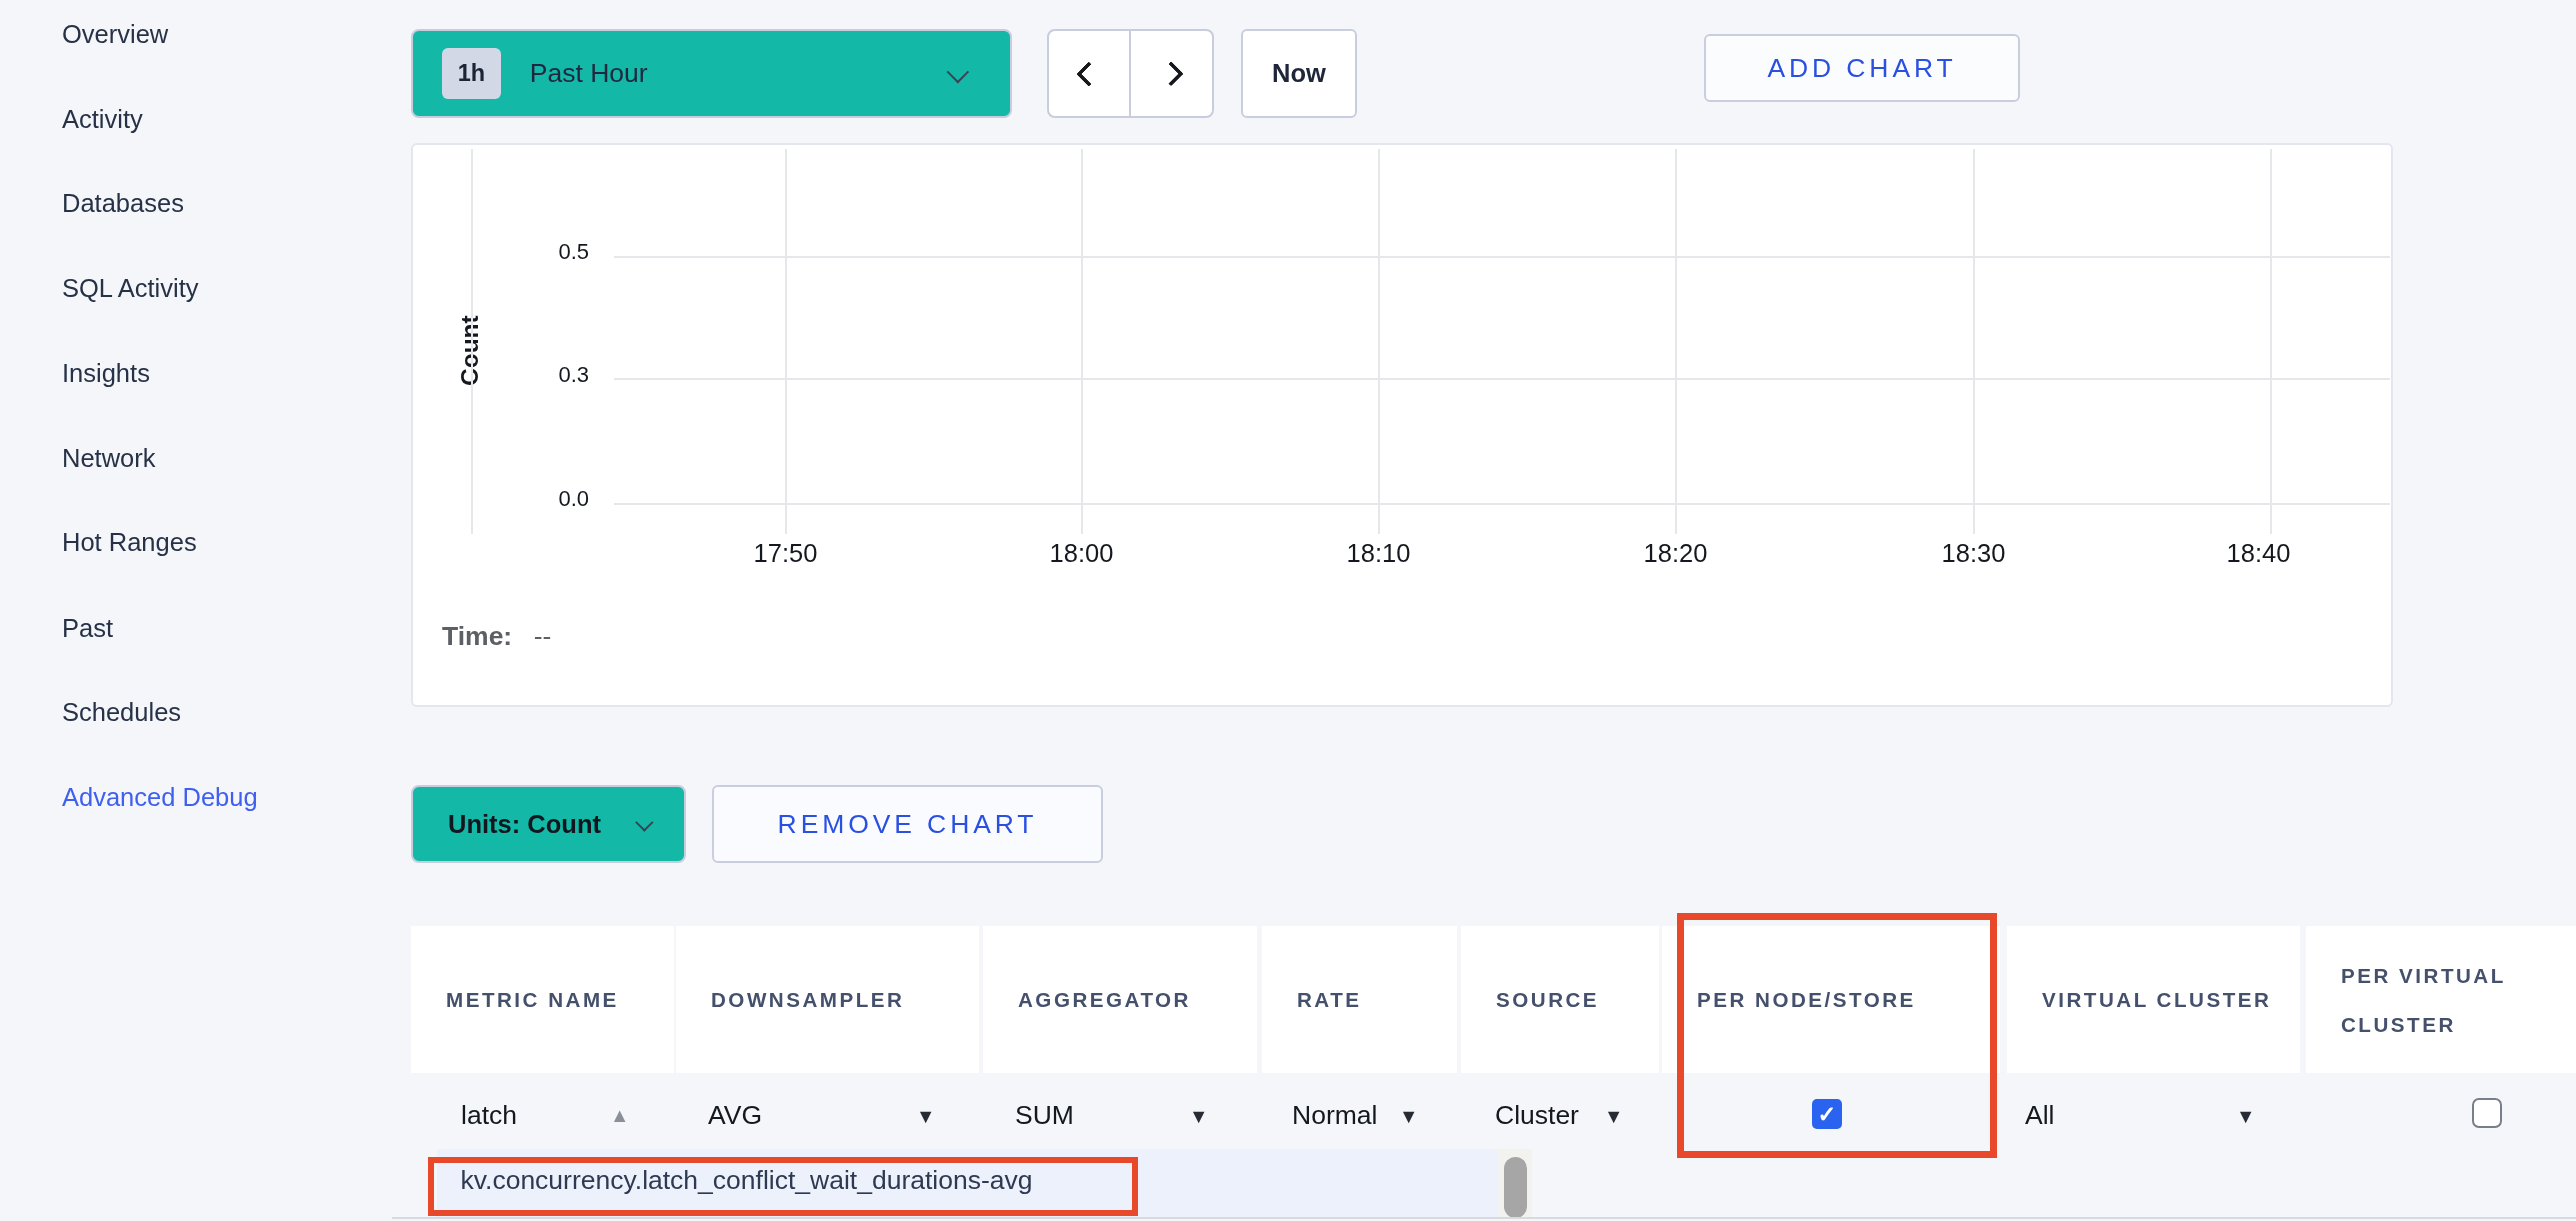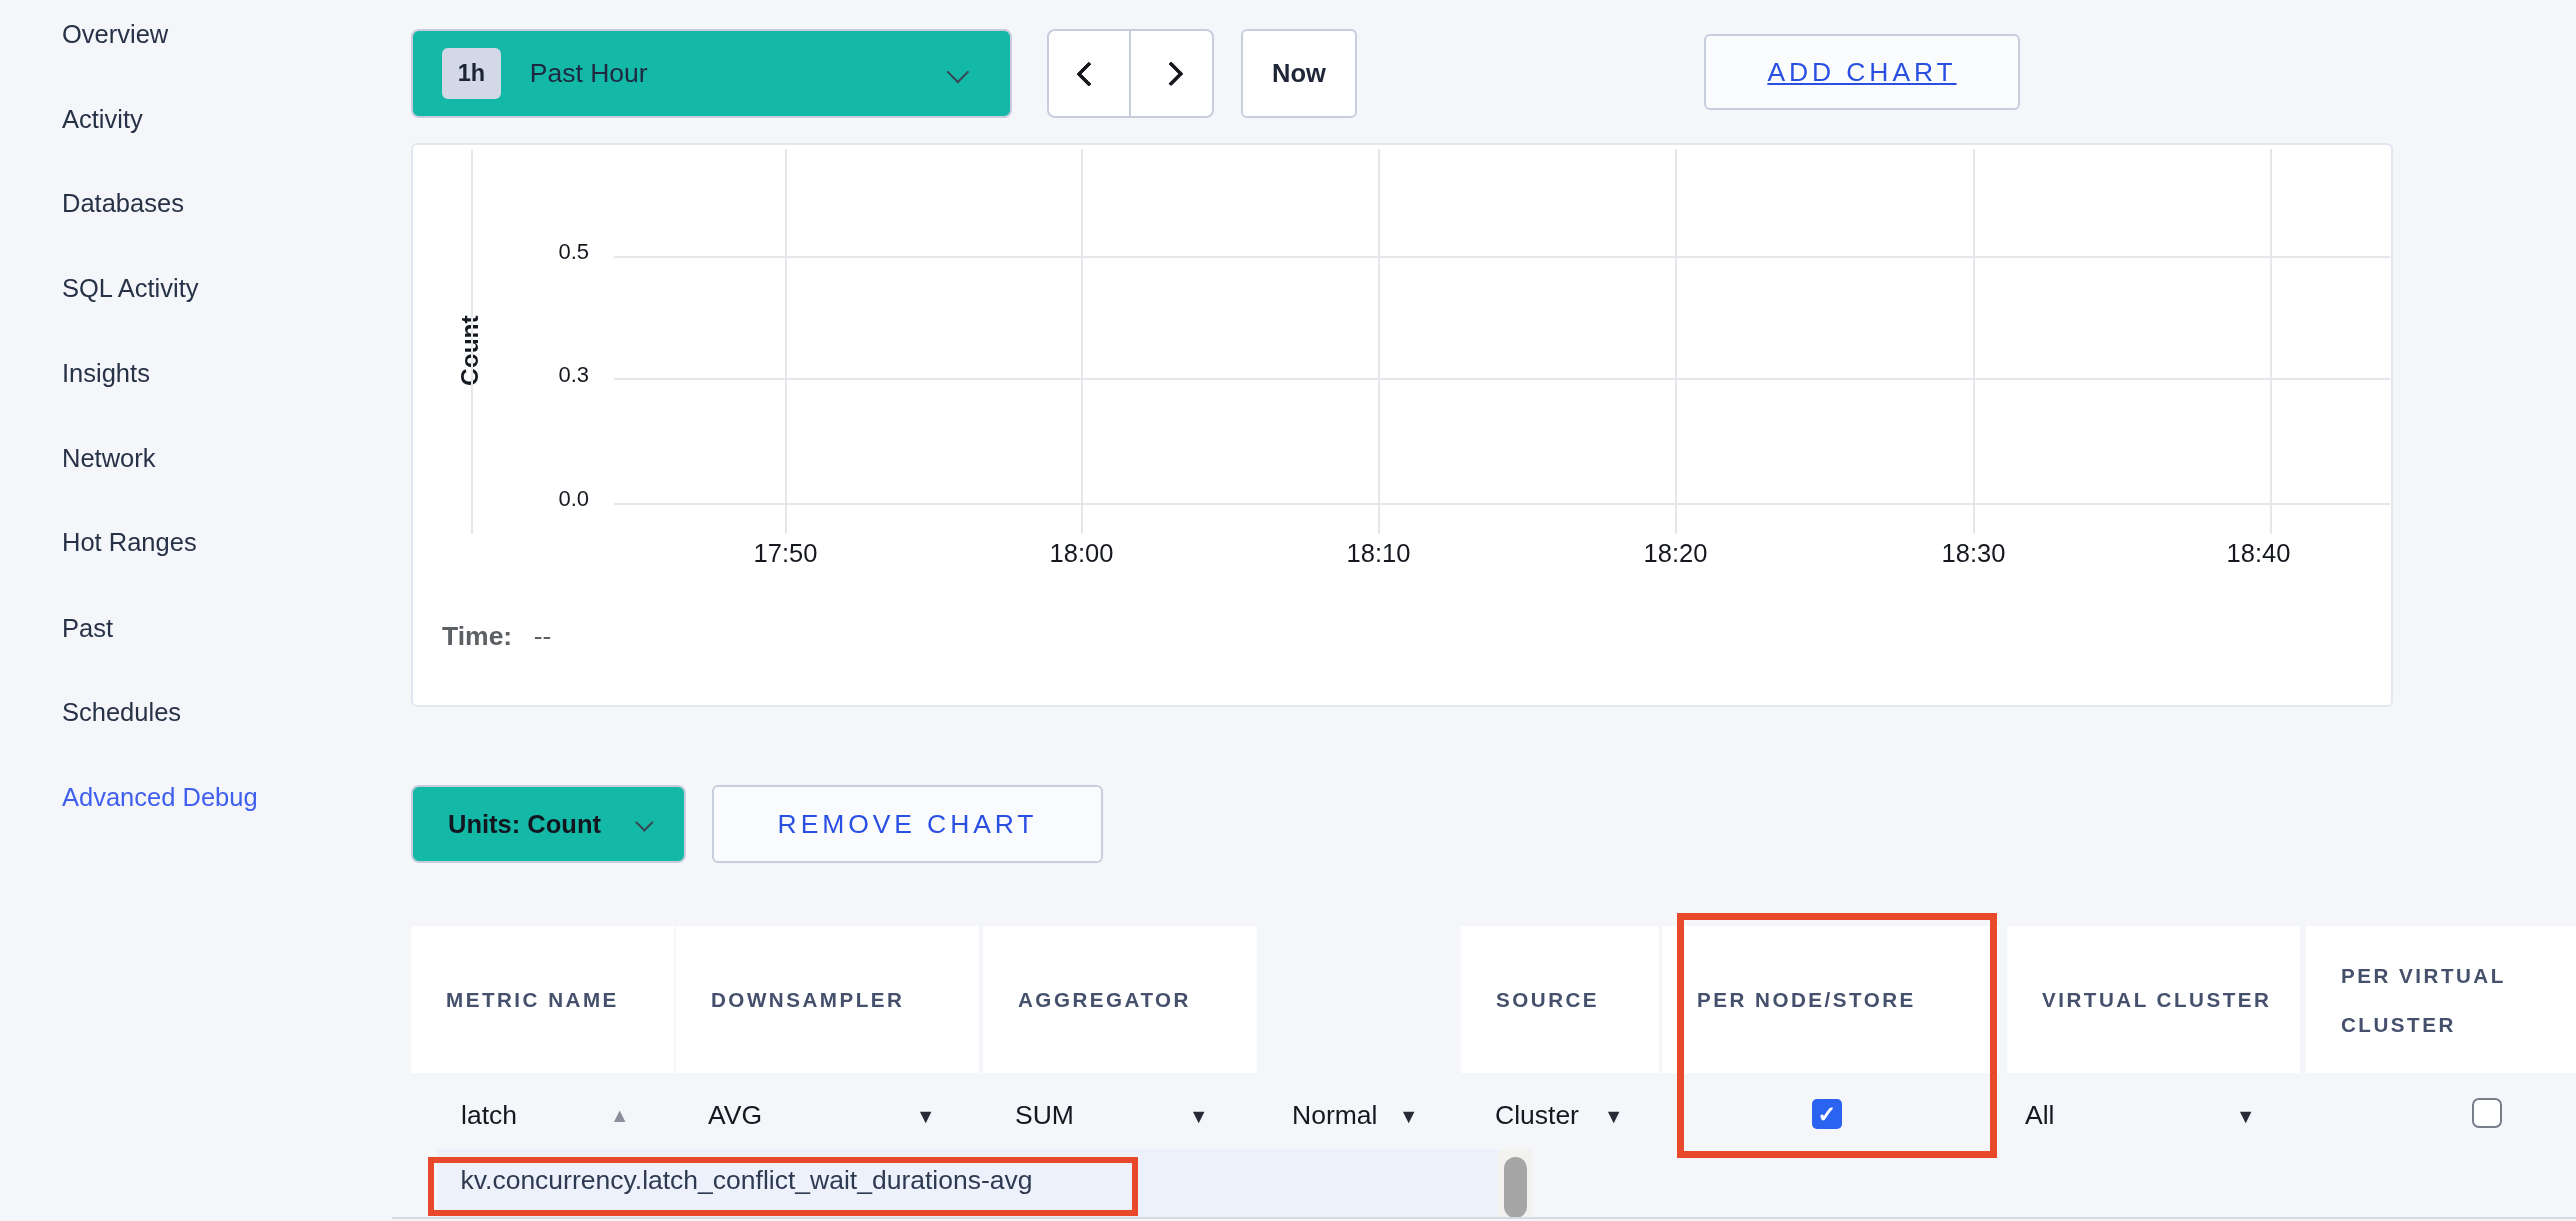--- a/index.html
+++ b/index.html
@@ -129,21 +129,21 @@
     <div class="pager-half">
       <span class="chev-left"></span>
     </div>
     <div class="pager-half">
       <span class="chev-right"></span>
     </div>
   </div>
 
   <div class="btn btn-plain" style="left:1241px; top:29px; width:116px; height:89px;">Now</div>
 
-  <div class="btn btn-blue" style="left:1704px; top:34px; width:316px; height:76px;text-decoration:underline;">ADD CHART</div>
+  <div class="btn btn-blue" style="left:1704px; top:34px; width:316px; height:68px;">ADD CHART</div>
 
   <div class="card" style="left:411px; top:143px; width:1982px; height:564px;">
 
     <div class="ylab" style="left:43px; top:65px; height:176px;">Count</div>
 
     <div class="ytick" style="left:78px; top:94px;">0.5</div>
     <div class="ytick" style="left:78px; top:217px;">0.3</div>
     <div class="ytick" style="left:78px; top:341px;">0.0</div>
 
     <div class="gridline" style="left:201px; top:111px; width:1776px; height:2px;"></div>
@@ -173,20 +173,21 @@
   <div class="selectbox" style="left:411px; top:785px; width:275px; height:78px;">
     <span class="sel-label" style="margin-left:35px; font-weight:700; font-size:25.5px; color:#12161f;">Units: Count</span>
     <span class="chev-down" style="right:33px; top:29px; width:12.7px; height:12.7px;"></span>
   </div>
 
   <div class="btn btn-blue" style="left:712px; top:785px; width:391px; height:78px; background:#FAFBFE;">REMOVE CHART</div>
 
   <div class="th" style="left:411px;  width:263px;">METRIC NAME</div>
   <div class="th" style="left:676px;  width:303px;">DOWNSAMPLER</div>
   <div class="th" style="left:983px; width:274px;">AGGREGATOR</div>
+  <div class="th" style="left:1262px; width:195px;">RATE</div>
   <div class="th" style="left:1461px; width:198px;">SOURCE</div>
   <div class="th" style="left:1662px; width:338px;">PER NODE/STORE</div>
   <div class="th" style="left:2007px; width:293px;">VIRTUAL CLUSTER</div>
   <div class="th" style="left:2306px; width:270px;">PER VIRTUAL CLUSTER</div>
 
   <div class="cellval" style="left:461px;">latch</div>
   <div class="tri-up" style="left:610px;">▲</div>
 
   <div class="cellval" style="left:708px;">AVG</div>
   <div class="tri-down" style="left:916px;">▼</div>

